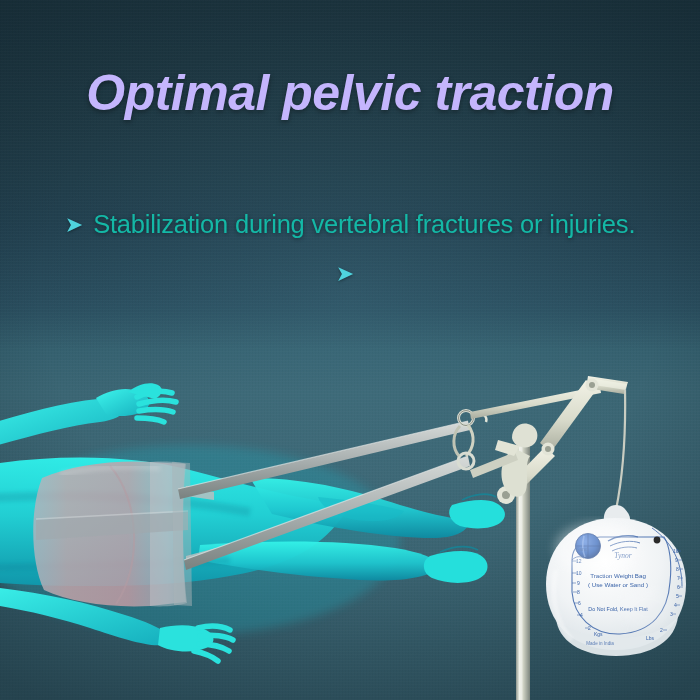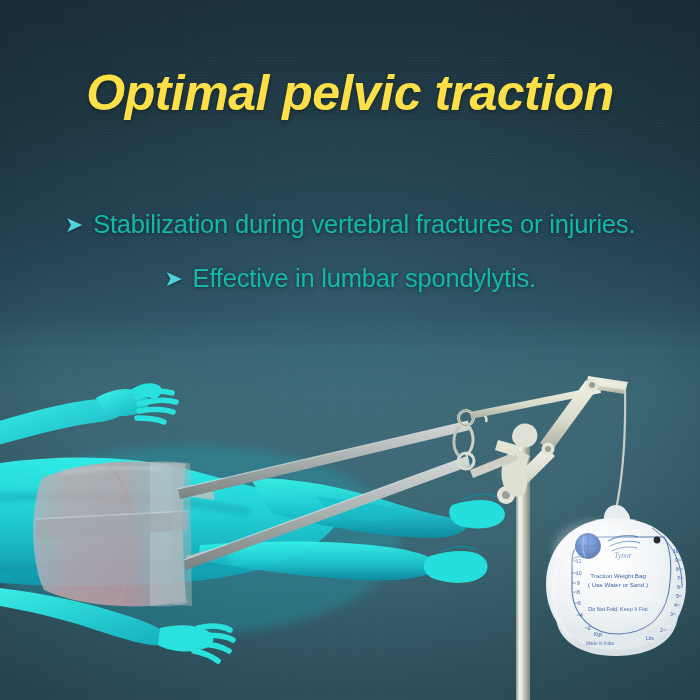--- a/index.html
+++ b/index.html
@@ -55,21 +55,21 @@
   
   .headline {
     position: absolute;
     left: 0; right: 0;
     top: 64px;
     text-align: center;
     font-size: 50px;
     font-weight: bold;
     font-style: italic;
     letter-spacing: -0.5px;
-    color: #fde047;
+    color: #c4b5fd;
     text-shadow: 0 2px 5px rgba(0,0,0,0.35);
     white-space: nowrap;
   }
   .bullets {
     position: absolute;
     left: 0; right: 0;
     top: 210px;
   }
   .bullet-row {
     display: flex;
@@ -378,17 +378,16 @@
 
   <div class="headline">Optimal pelvic traction</div>
 
   <div class="bullets">
     <div class="bullet-row">
       <span class="bullet-arrow">➤</span>
       <span class="bullet-text">Stabilization during vertebral fractures or injuries.</span>
     </div>
     <div class="bullet-row">
       <span class="bullet-arrow">➤</span>
-      <span class="bullet-text">Effective in lumbar spondylytis.</span>
     </div>
   </div>
 
 </div>
 
 </body></html>

